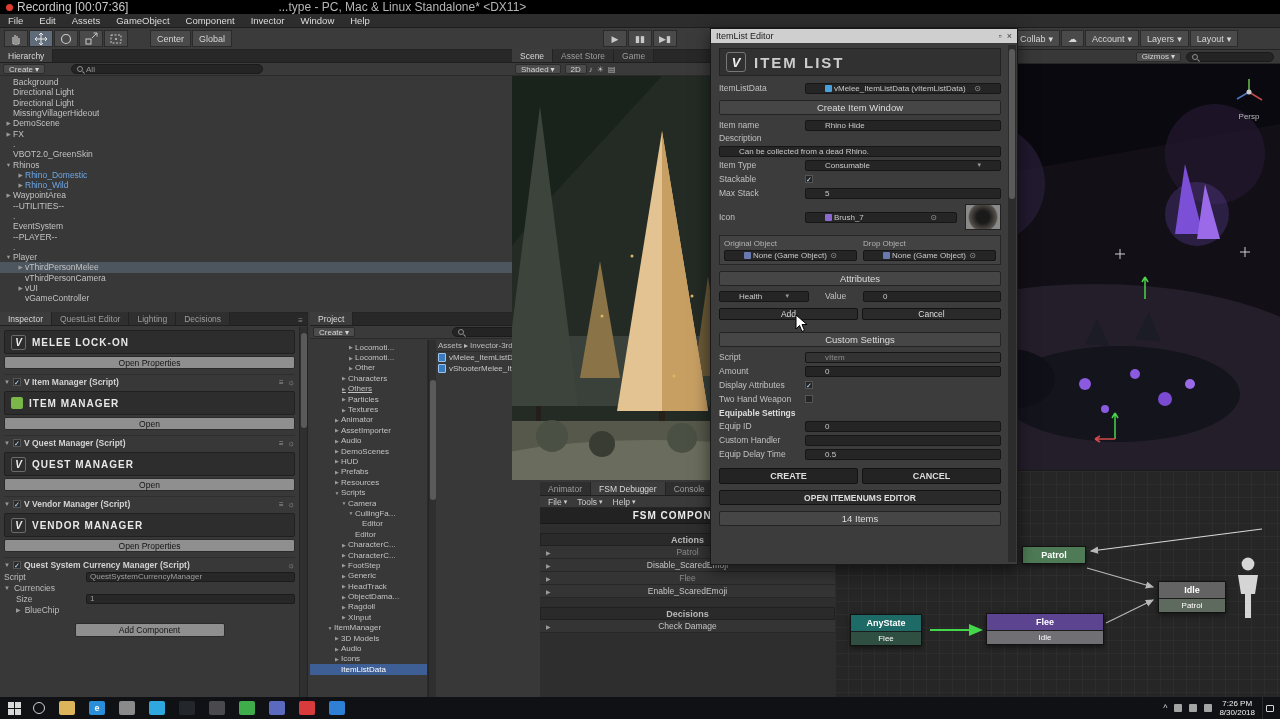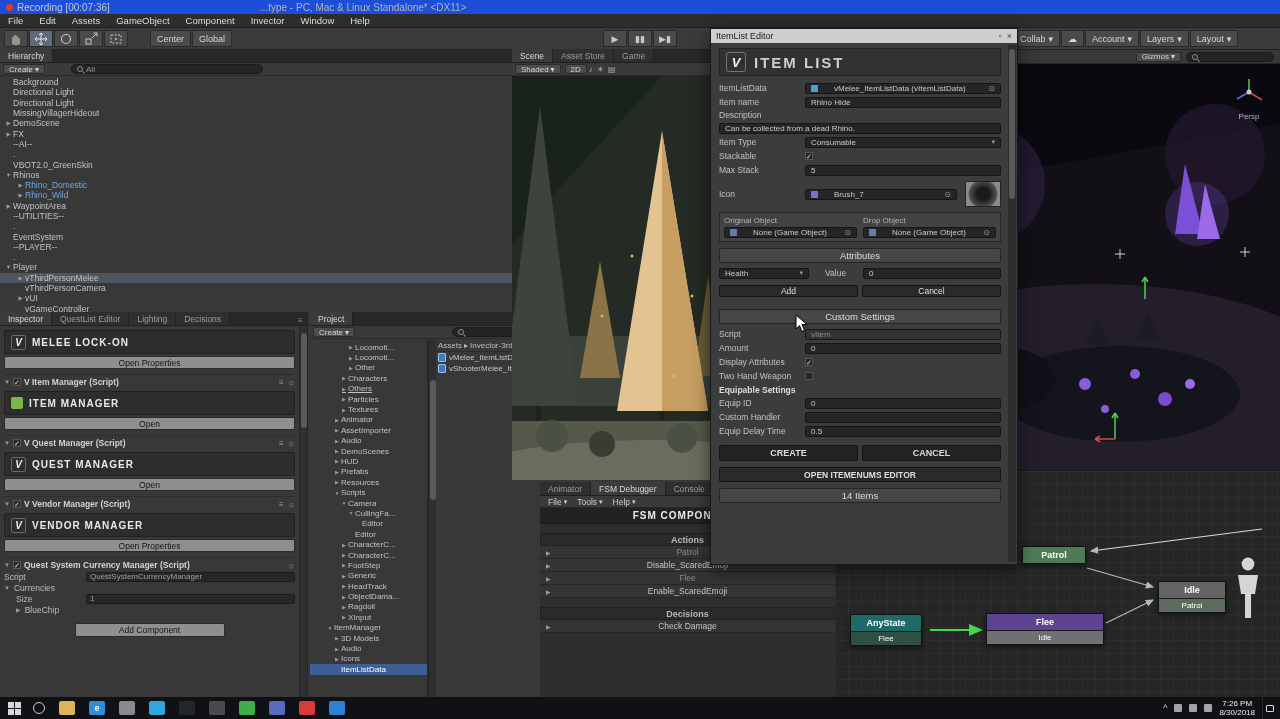--- a/index.html
+++ b/index.html
@@ -2,22 +2,22 @@
 <html><head>
 <meta charset="utf-8">
 <style>
   * { box-sizing: border-box; margin: 0; padding: 0; }
   html,body { width:1280px; height:719px; overflow:hidden; background:#000;
     font-family:"Liberation Sans","DejaVu Sans",sans-serif; }
   .abs { position:absolute; }
   #root { position:relative; width:1280px; height:719px; background:#383838; overflow:hidden; }
 
   
-  #titlebar { left:0; top:0; width:1280px; height:14px; background:#1d4ed8; color:#c8c8c8;
-    font-size:10px; display:flex; align-items:center; }
+  #titlebar { left:0; top:0; width:1280px; height:14px; background:#000000; color:#c8c8c8;
+    font-size:12px; display:flex; align-items:center; }
   .rec-dot { width:7px; height:7px; border-radius:50%; background:#e03b30; margin:0 4px 0 6px; }
   #win-title { margin-left:150px; color:#b5b5b5; }
   #menubar { left:0; top:14px; width:1280px; height:14px; background:#2d2d2d; color:#dddddd;
     font-size:9.5px; display:flex; align-items:center; border-bottom:1px solid #1e1e1e; }
   .menu-item { padding:0 8px; height:100%; display:flex; align-items:center; cursor:default; }
 
   #toolbar { left:0; top:28px; width:1280px; height:22px; background:#3b3b3b;
     border-bottom:1px solid #232323; }
   .tool-group { position:absolute; top:2px; display:flex; gap:1px; }
   .tool-btn { width:24px; height:17px; background:#4a4a4a; border:1px solid #2a2a2a;
@@ -136,21 +136,21 @@
   #iw-header { background:#313131; border:1px solid #232323; height:28px; display:flex; align-items:center; gap:8px; padding:0 6px; }
   #iw-header .vlogo { width:20px; height:20px; border:1px solid #777; border-radius:3px; color:#f0f0f0;
     font-size:13px; font-style:italic; font-weight:bold; display:flex; align-items:center; justify-content:center; }
   #iw-header .iw-h1 { color:#cdcdcd; font-size:15px; font-weight:bold; letter-spacing:2px; }
   .iw-group-h { background:#464646; border:1px solid #242424; border-radius:2px; height:15px; display:flex;
     align-items:center; justify-content:center; color:#dcdcdc; font-size:9.5px; margin:6px 0 4px 0; }
   .iw-row { height:12px; display:flex; align-items:center; gap:4px; margin-bottom:2px; }
   .iw-lab { flex:0 0 82px; color:#c0c0c0; font-size:8.5px; }
   .iw-lab.bold { font-weight:bold; color:#ddd; }
   .iw-field { flex:1; background:#252525; border:1px solid #161616; border-radius:2px; height:11px;
-    color:#cacaca; font-size:8px; display:flex; align-items:center; padding:0 5px; gap:16px; overflow:hidden; white-space:nowrap; }
+    color:#cacaca; font-size:8px; display:flex; align-items:center; padding:0 19px; gap:2px; overflow:hidden; white-space:nowrap; }
   .iw-field .picker { margin-left:auto; color:#9a9a9a; font-size:8px; }
   .iw-field.drop:after { content:"▾"; margin-left:auto; color:#9a9a9a; font-size:7px; }
   .iw-check { width:8px; height:8px; background:#252525; border:1px solid #555; color:#bfe3ff;
     font-size:7px; line-height:7px; text-align:center; }
   .iw-btn { flex:1; background:#2a2a2a; border:1px solid #131313; border-radius:2px; height:12px;
     color:#dedede; font-size:8.5px; display:flex; align-items:center; justify-content:center; }
   .iw-btn.big { height:16px; font-weight:bold; font-size:9px; background:#232323; }
   .iw-objbox { border:1px solid #262626; background:#424242; display:flex; gap:6px; padding:3px 4px; margin-top:4px; }
   .iw-objcol { flex:1; }
   .iw-objlab { color:#b2b2b2; font-size:8px; margin-bottom:2px; }
@@ -300,24 +300,20 @@
           <span class="tri"></span>
           <span class="hlabel">MissingVillagerHideout</span>
         </div>
         <div class="hrow" style="padding-left: 4px;">
           <span class="tri">▶</span>
           <span class="hlabel">DemoScene</span>
         </div>
         <div class="hrow" style="padding-left: 4px;">
           <span class="tri">▶</span>
           <span class="hlabel">FX</span>
-        </div>
-        <div class="hrow" style="padding-left: 4px;">
-          <span class="tri"></span>
-          <span class="hlabel">--AI--</span>
         </div>
         <div class="hrow" style="padding-left: 4px;">
           <span class="tri"></span>
           <span class="hlabel">.</span>
         </div>
         <div class="hrow" style="padding-left: 4px;">
           <span class="tri"></span>
           <span class="hlabel">VBOT2.0_GreenSkin</span>
         </div>
         <div class="hrow" style="padding-left: 4px;">
@@ -830,20 +826,21 @@
         <span class="iw-h1">ITEM LIST</span>
       </div>
       <div class="iw-row" style="margin-top:6px;">
         <span class="iw-lab">ItemListData</span>
         <span class="iw-field">
           <span class="obj-cube" style="background:#4aa0d8;"></span>
           <span>vMelee_ItemListData (vItemListData)</span>
           <span class="picker">⊙</span>
         </span>
       </div>
+      <div class="iw-group-h">Create Item Window</div>
       <div class="iw-row">
         <span class="iw-lab">Item name</span>
         <span class="iw-field">Rhino Hide</span>
       </div>
       <div class="iw-row" style="height:10px;">
         <span class="iw-lab">Description</span>
       </div>
       <div class="iw-row">
         <span class="iw-field">Can be collected from a dead Rhino.</span>
       </div>

